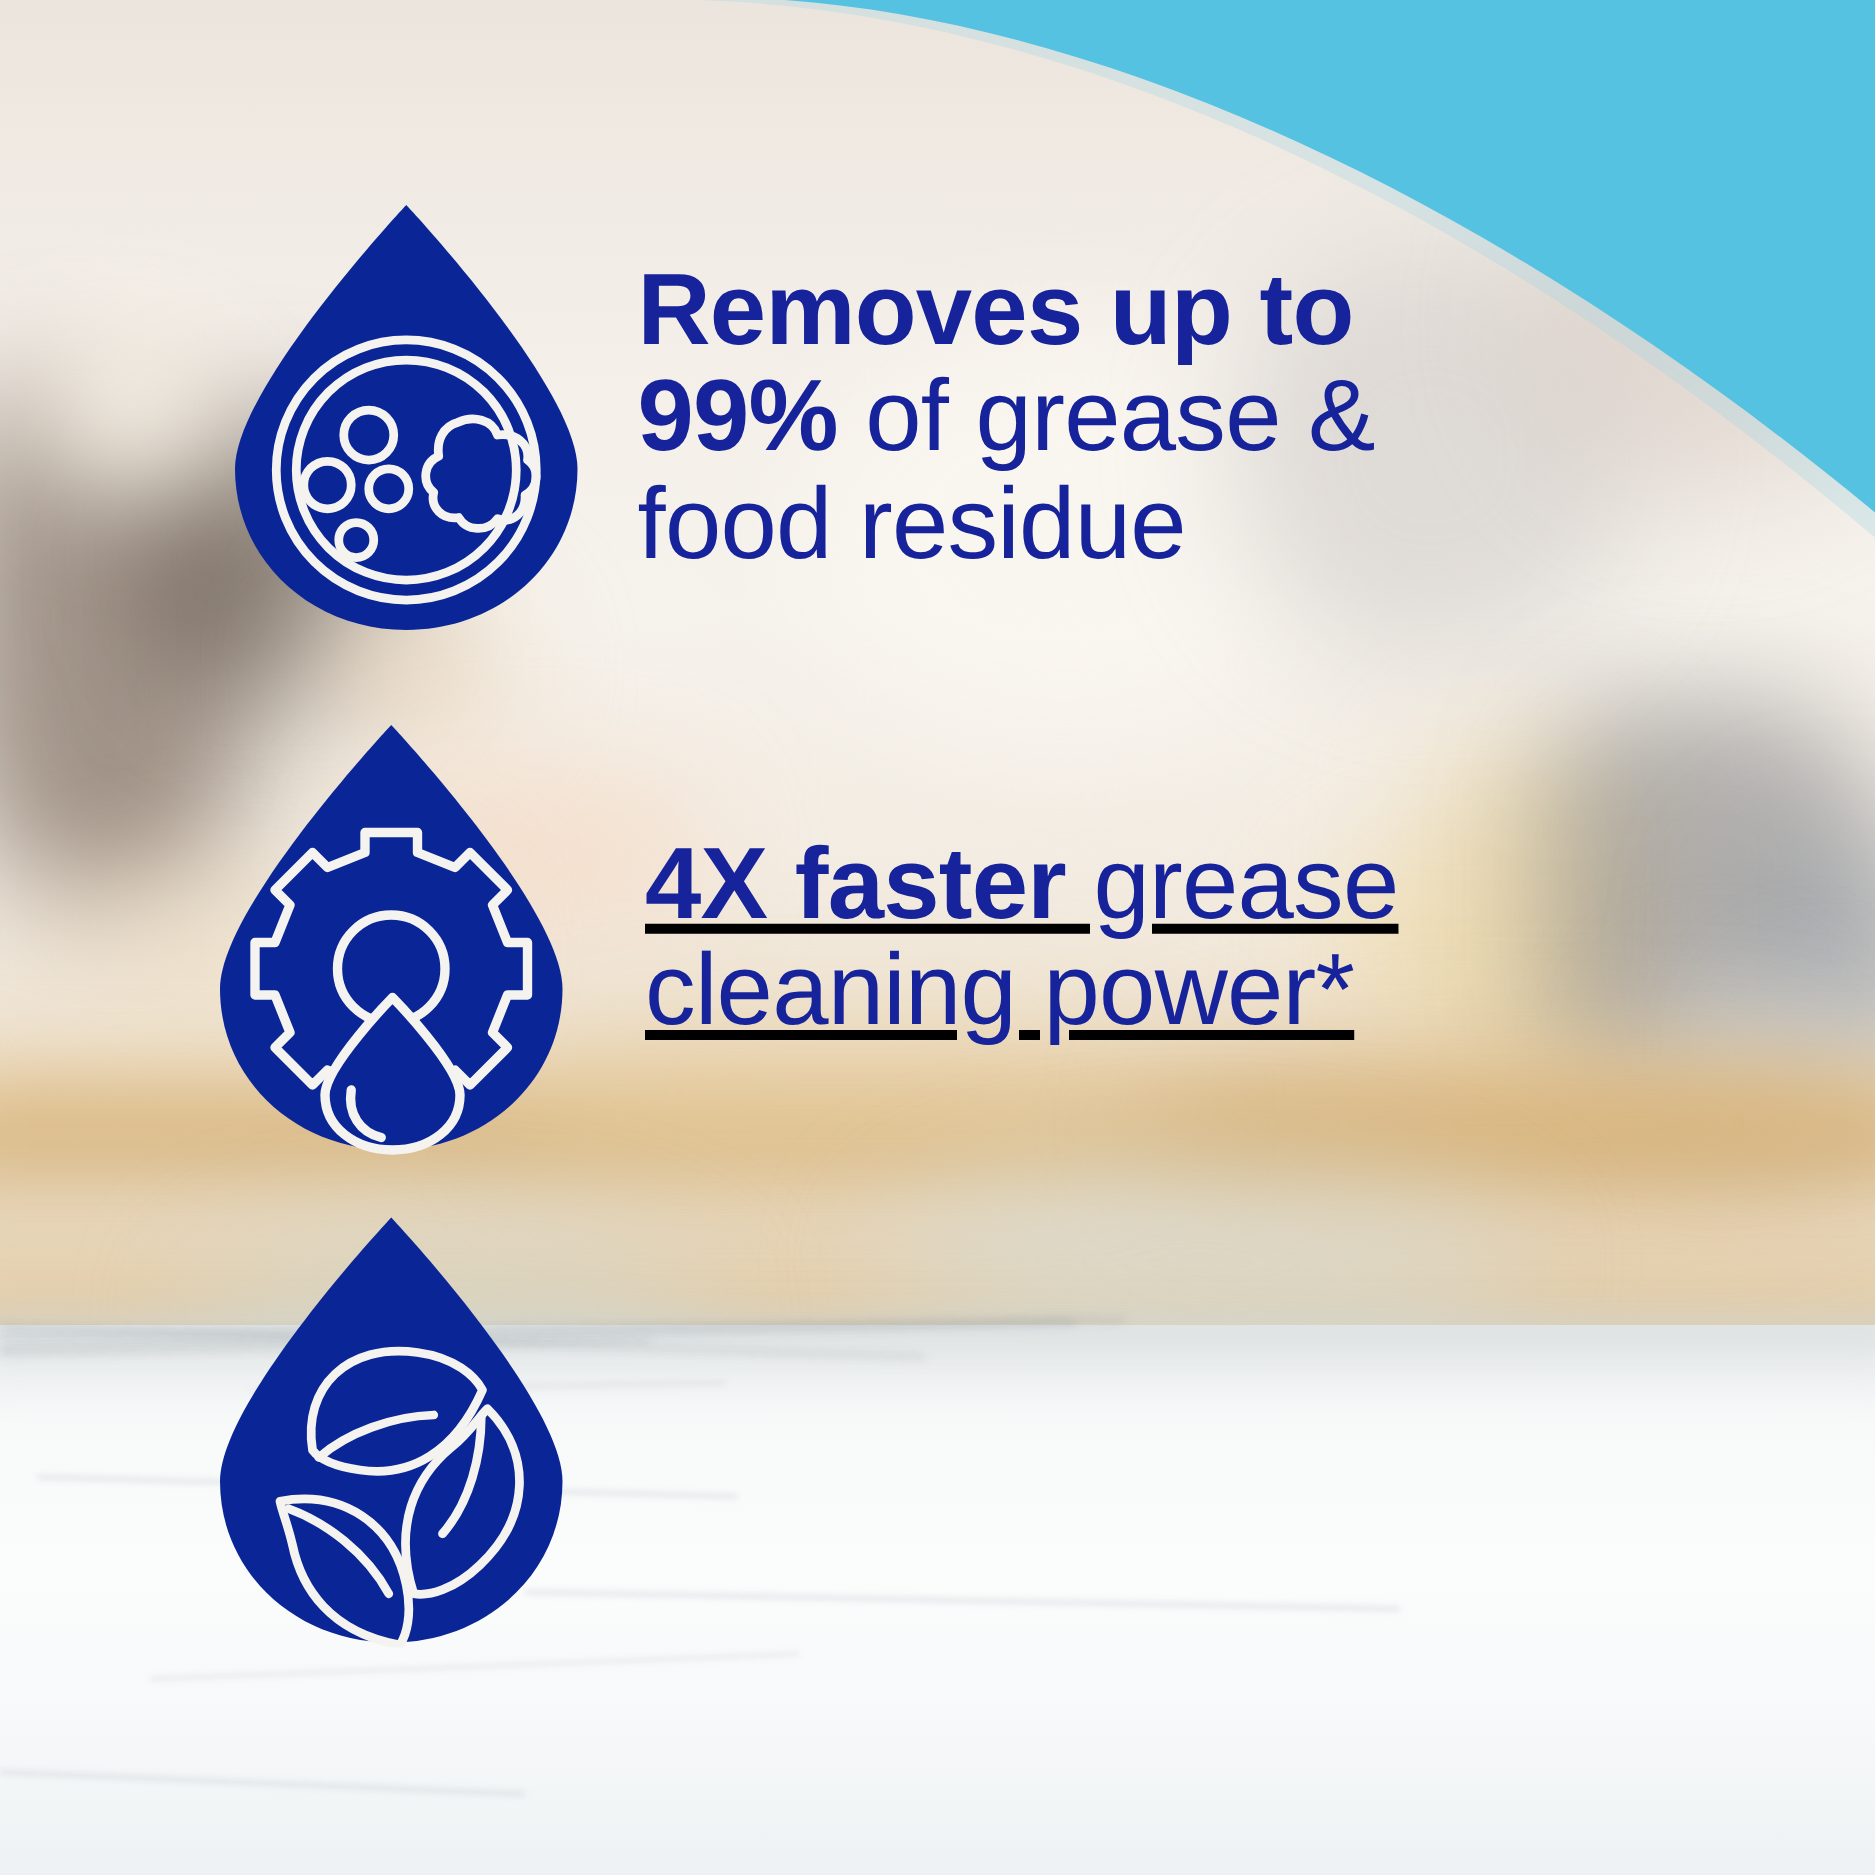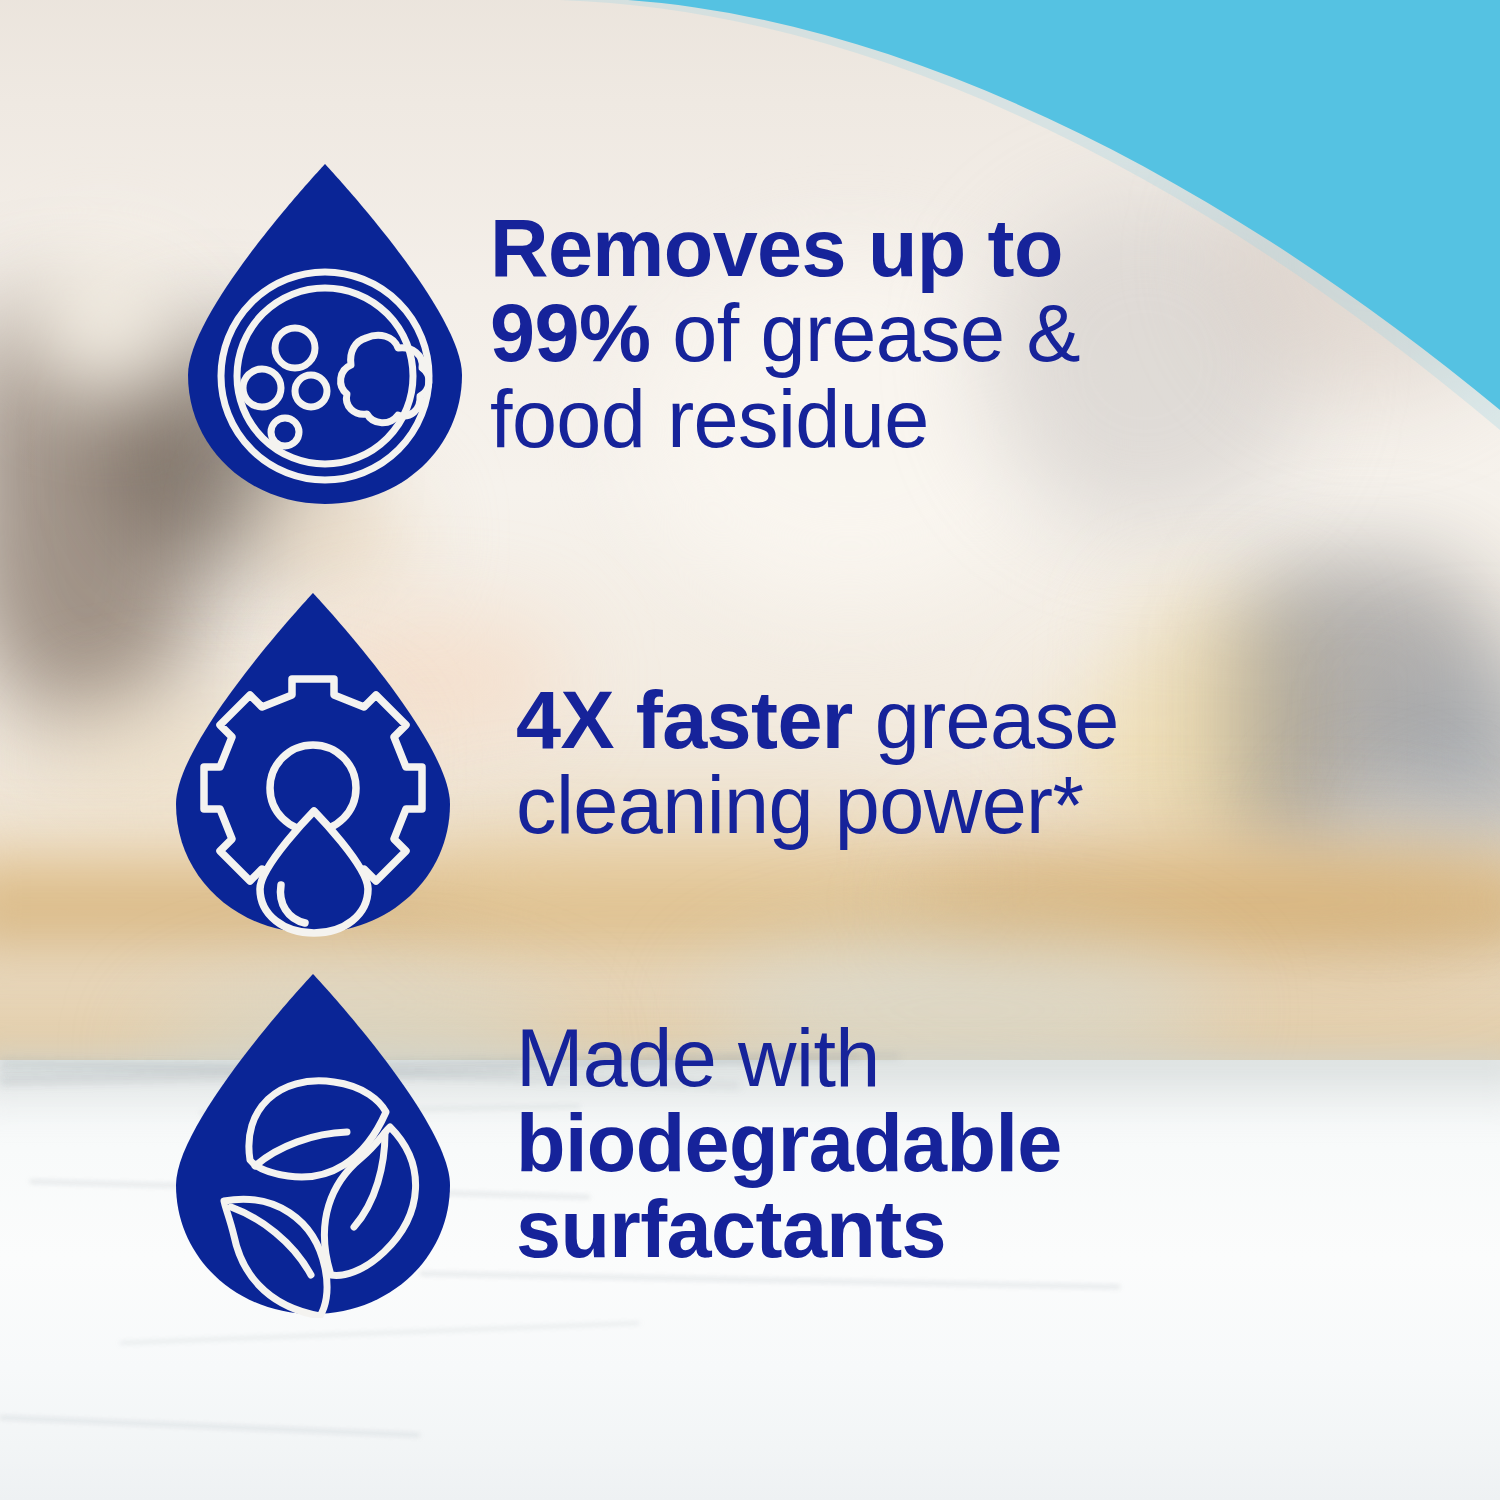--- a/index.html
+++ b/index.html
@@ -123,21 +123,21 @@
   .rows {
     position: absolute;
     inset: 0;
   }
   .row {
     position: absolute;
     display: flex;
     align-items: center;
   }
   .row-1 { left: 180px; top: 160px;  }
-  .row-2 { left: 168px; top: 589px;  }
+  .row-2 { left: 168px; top: 576px; text-decoration: underline;  }
   .row-3 { left: 168px; top: 970px;  }
 
   .drop {
     width: 290px;
     height: 348px;
     flex: 0 0 auto;
     position: relative;
   }
   .drop svg { display: block; }
 
@@ -147,21 +147,21 @@
     font-size: 81px;
     line-height: 1.05;
     letter-spacing: -0.6px;
     font-weight: 400;
     max-width: 700px;
   }
   .benefit-text b {
     font-weight: 700;
   }
 
-  .row-1 .benefit-text { margin-left: 20px; width: 690px; }
+  .row-1 .benefit-text { margin-left: 40px; width: 690px; }
   .row-2 .benefit-text { margin-left: 58px; width: 690px; }
   .row-3 .benefit-text { margin-left: 58px; width: 640px; }
 
   
   .footnote {
     position: absolute;
     left: 57px;
     top: 1431px;
     color: #1e3fa8;
     font-size: 38px;
@@ -282,21 +282,18 @@
             <path d="M222 157 C258 193 256 244 216 282 C195 302 175 307 163 305
                      C146 251 164 212 193 188 C208 176 217 161 222 157 Z"></path>
             <path d="M217 163 C217 195 208 232 186 257"></path>
 
             <path d="M56 231 C106 222 147 249 157 298 C162 322 157 338 152 346
                      C96 336 73 300 66 266 C62 249 57 237 56 231 Z"></path>
             <path d="M63 237 C93 248 125 272 143 305"></path>
           </g>
         </svg>
       </div>
-      <div class="benefit-text">
-        <span>Made with </span><b>biodegradable surfactants</b>
-      </div>
     </div>
 
   </div>
 
 
 </div>
 
 </body></html>

